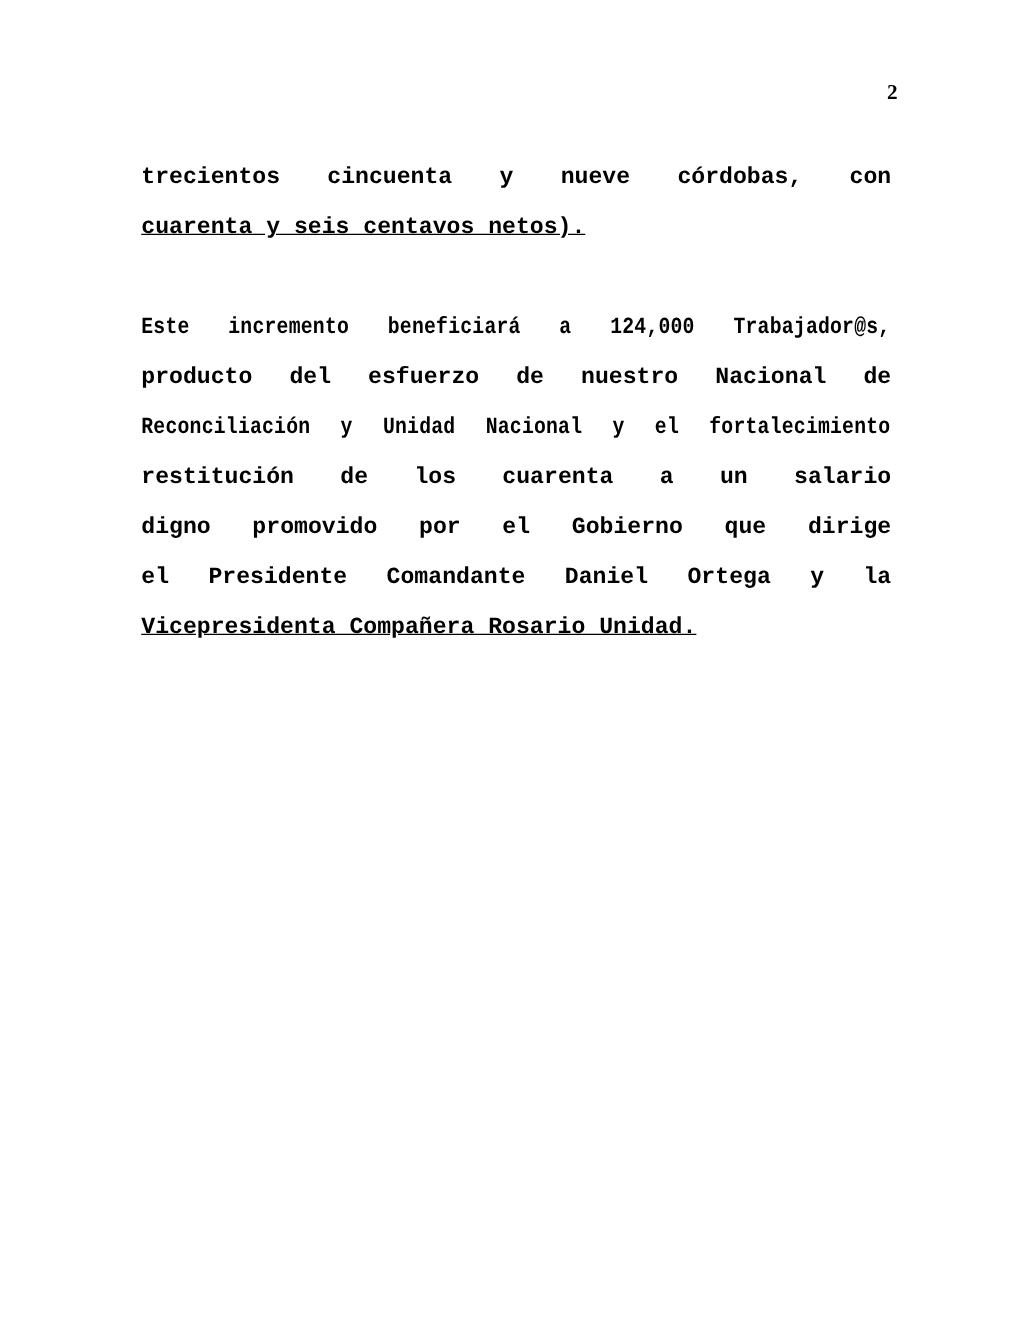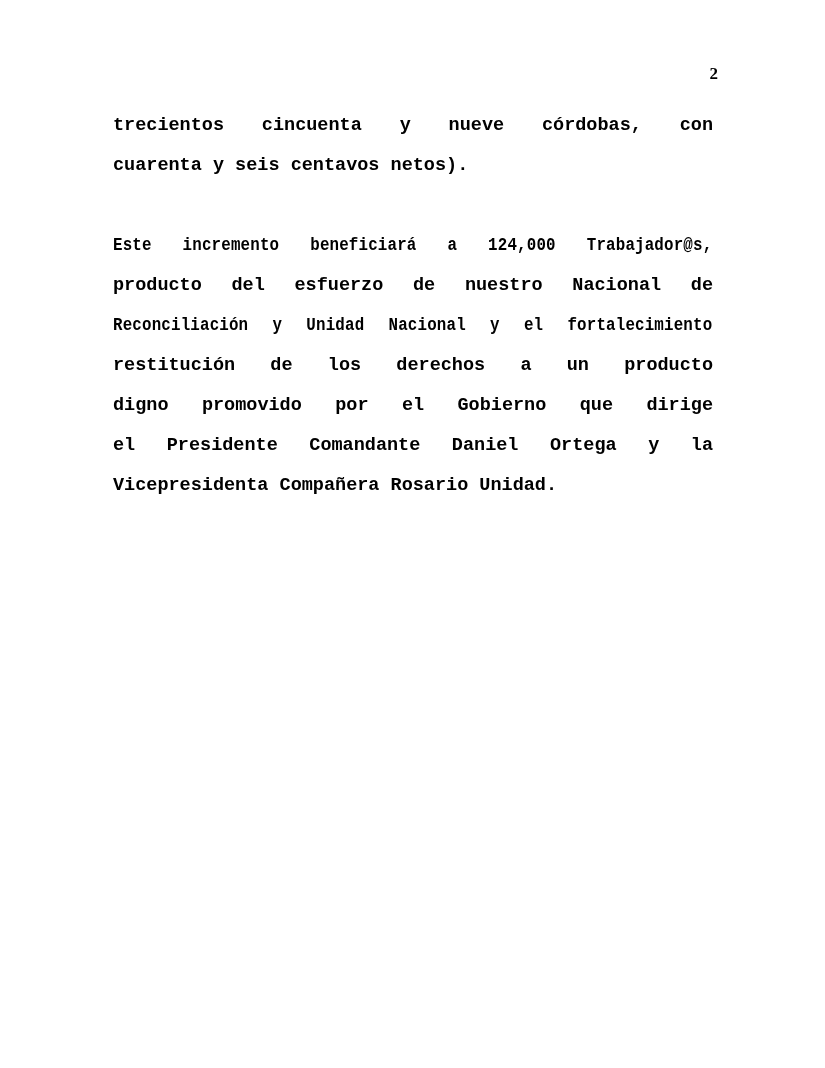--- a/index.html
+++ b/index.html
@@ -33,21 +33,21 @@
     font-weight: bold;
     font-size: 17px;
     line-height: 20px;
     color: #000000;
   }
 
   
   .content {
     position: absolute;
     left: 113px;
-    top: 106px;
+    top: 122px;
     width: 600px;
   }
 
   .para {
     margin: 0;
     padding: 0;
   }
   .para + .para {
     margin-top: 40px;
   }
@@ -70,20 +70,21 @@
     text-align: justify;
     text-align-last: justify;
     white-space: normal;
   }
 
   
   .line.flush-left {
     text-align: right;
     text-align-last: left;
     white-space: pre;
+    text-decoration: underline;
   }
 
   
   .line.condensed {
     transform: scaleX(0.855);
     transform-origin: left center;
     width: 701px;
     letter-spacing: 0.2px;
   }
   .line.condensed.justify {
@@ -100,20 +101,20 @@
 
   <div class="content">
       <div class="para">
         <span class="line justify">trecientos cincuenta y nueve córdobas, con</span>
         <span class="line flush-left">cuarenta y seis centavos netos).</span>
       </div>
       <div class="para">
         <span class="line justify condensed">Este incremento beneficiará a 124,000 Trabajador@s,</span>
         <span class="line justify">producto del esfuerzo de nuestro Nacional de</span>
         <span class="line justify condensed">Reconciliación y Unidad Nacional y el fortalecimiento</span>
-        <span class="line justify">restitución de los derechos a un producto</span>
+        <span class="line justify">restitución de los cuarenta a un salario</span>
         <span class="line justify">digno promovido por el Gobierno que dirige</span>
         <span class="line justify">el Presidente Comandante Daniel Ortega y la</span>
         <span class="line flush-left">Vicepresidenta Compañera Rosario Unidad.</span>
       </div>
     </div>
 
 </div>
 
 </body></html>

